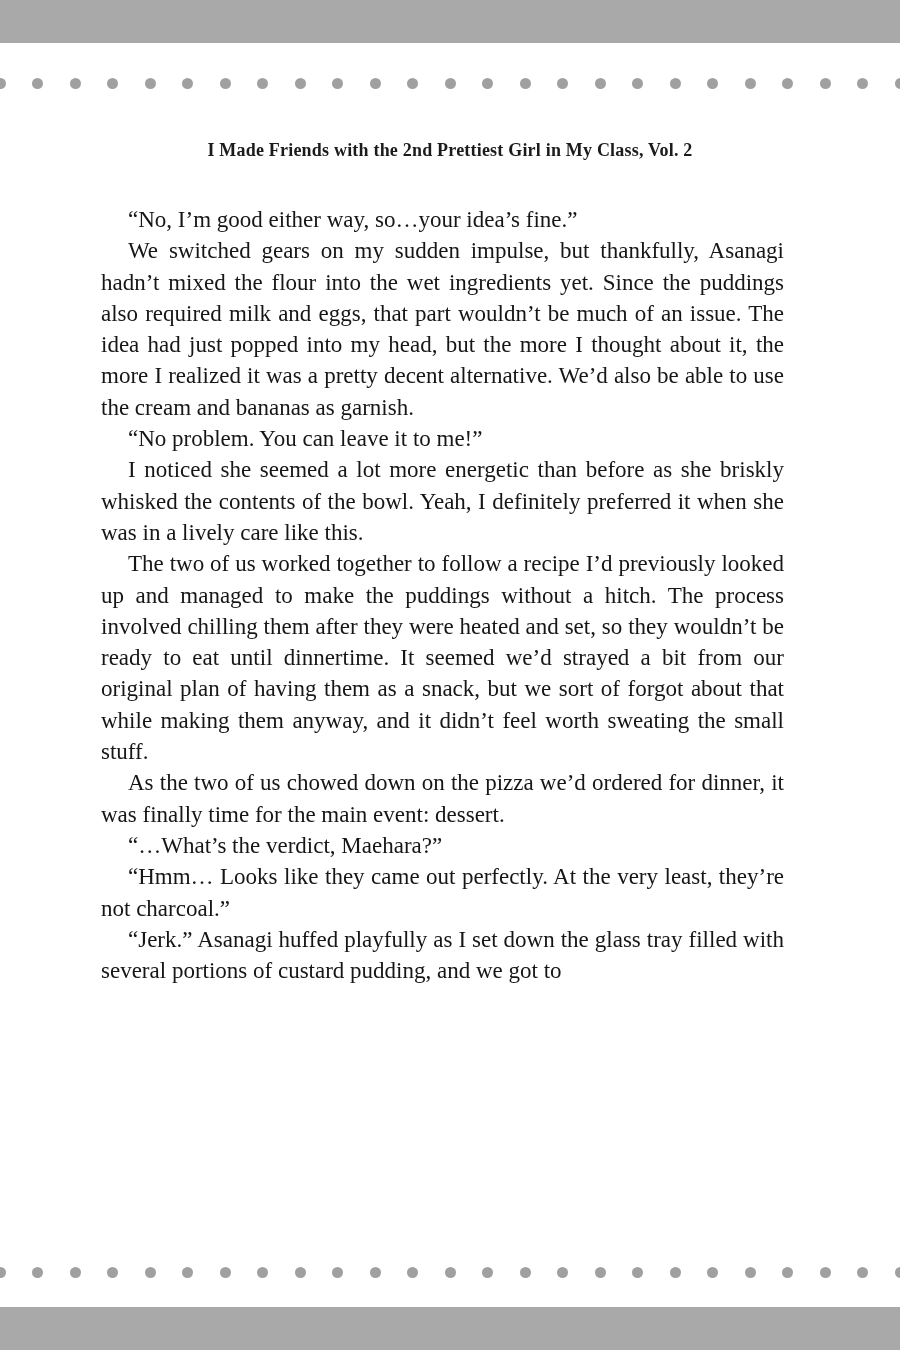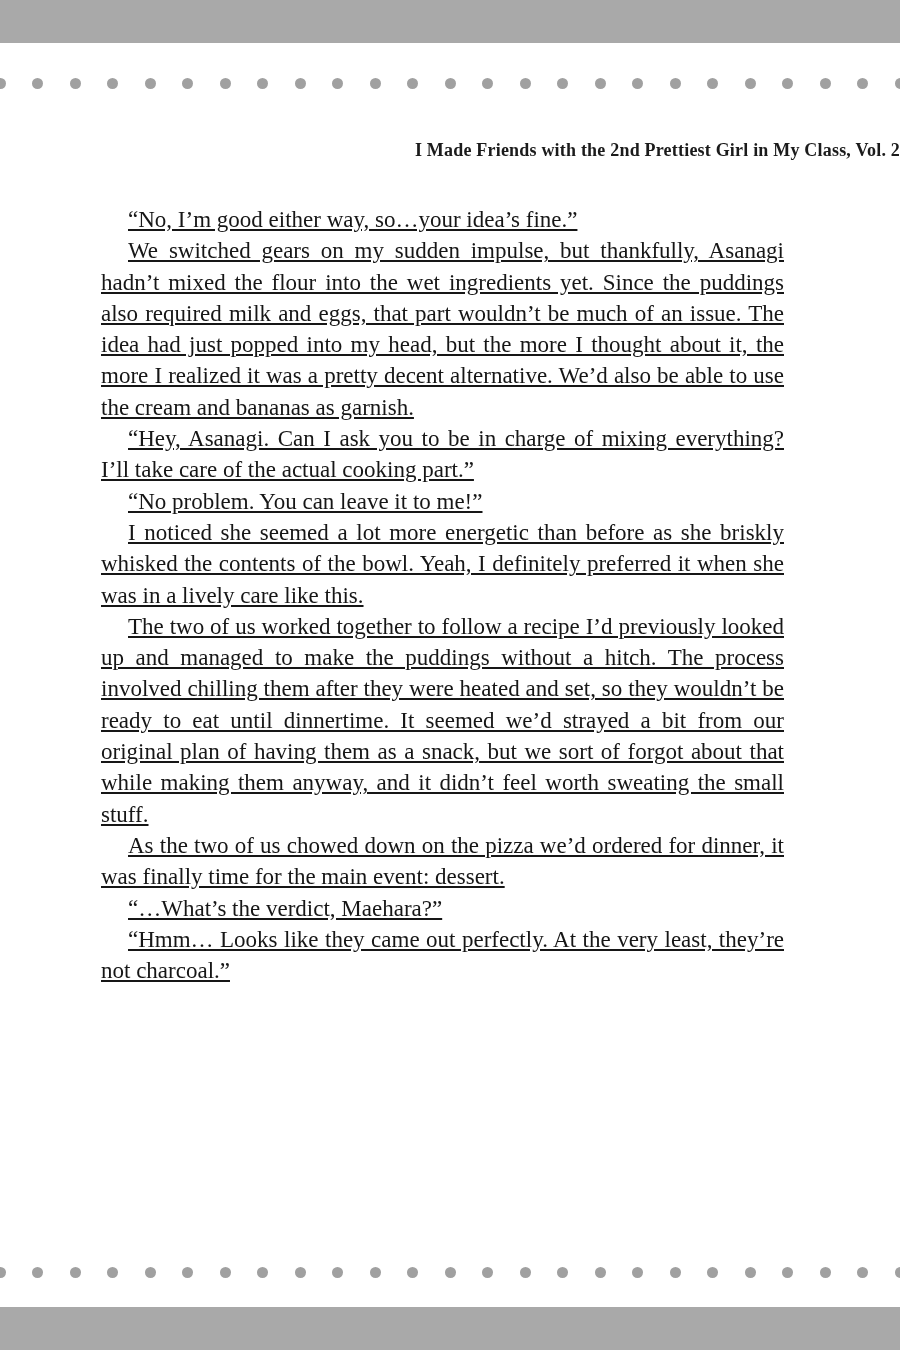--- a/index.html
+++ b/index.html
@@ -44,38 +44,37 @@
     height: 11px;
     border-radius: 50%;
     background: var(--dot-gray, #a0a0a0);
   }
 
   .running-header {
     position: absolute;
     top: 140px;
     left: 0;
     right: 0;
-    text-align: right;
+    text-align: center;
     font-size: 18px;
     font-weight: 600;
     letter-spacing: 0.2px;
     color: var(--header-color, #1b1b1b);
   }
 
   .body-text {
     position: absolute;
     top: 204px;
     left: 101px;
     width: 683px;
     font-size: 23px;
     line-height: 31.3px;
     color: var(--text-color, #161616);
     text-align: justify;
     text-justify: inter-word;
-    text-decoration: underline;
   }
   .para {
     margin: 0;
     padding: 0;
     text-indent: 27px;
   }
 </style>
 </head>
 <body>
 
@@ -109,27 +108,27 @@
       <span class="dot"></span>
     </div>
 
   <header class="running-header">
     <span>I Made Friends with the 2nd Prettiest Girl in My Class, Vol. 2</span>
   </header>
 
   <main class="body-text">
       <p class="para">“No, I’m good either way, so…your idea’s fine.”</p>
       <p class="para">We switched gears on my sudden impulse, but thankfully, Asanagi hadn’t mixed the flour into the wet ingredients yet. Since the puddings also required milk and eggs, that part wouldn’t be much of an issue. The idea had just popped into my head, but the more I thought about it, the more I realized it was a pretty decent alternative. We’d also be able to use the cream and bananas as garnish.</p>
-      <p class="para">“Hey, Asanagi. Can I ask you to be in charge of mixing everything? I’ll take care of the actual cooking part.”</p>
       <p class="para">“No problem. You can leave it to me!”</p>
       <p class="para">I noticed she seemed a lot more energetic than before as she briskly whisked the contents of the bowl. Yeah, I definitely preferred it when she was in a lively care like this.</p>
       <p class="para">The two of us worked together to follow a recipe I’d previously looked up and managed to make the puddings without a hitch. The process involved chilling them after they were heated and set, so they wouldn’t be ready to eat until dinnertime. It seemed we’d strayed a bit from our original plan of having them as a snack, but we sort of forgot about that while making them anyway, and it didn’t feel worth sweating the small stuff.</p>
       <p class="para">As the two of us chowed down on the pizza we’d ordered for dinner, it was finally time for the main event: dessert.</p>
       <p class="para">“…What’s the verdict, Maehara?”</p>
       <p class="para">“Hmm… Looks like they came out perfectly. At the very least, they’re not charcoal.”</p>
+      <p class="para">“Jerk.” Asanagi huffed playfully as I set down the glass tray filled with several portions of custard pudding, and we got to</p>
     </main>
 
   <div class="dots dots-bottom">
       <span class="dot"></span>
       <span class="dot"></span>
       <span class="dot"></span>
       <span class="dot"></span>
       <span class="dot"></span>
       <span class="dot"></span>
       <span class="dot"></span>

